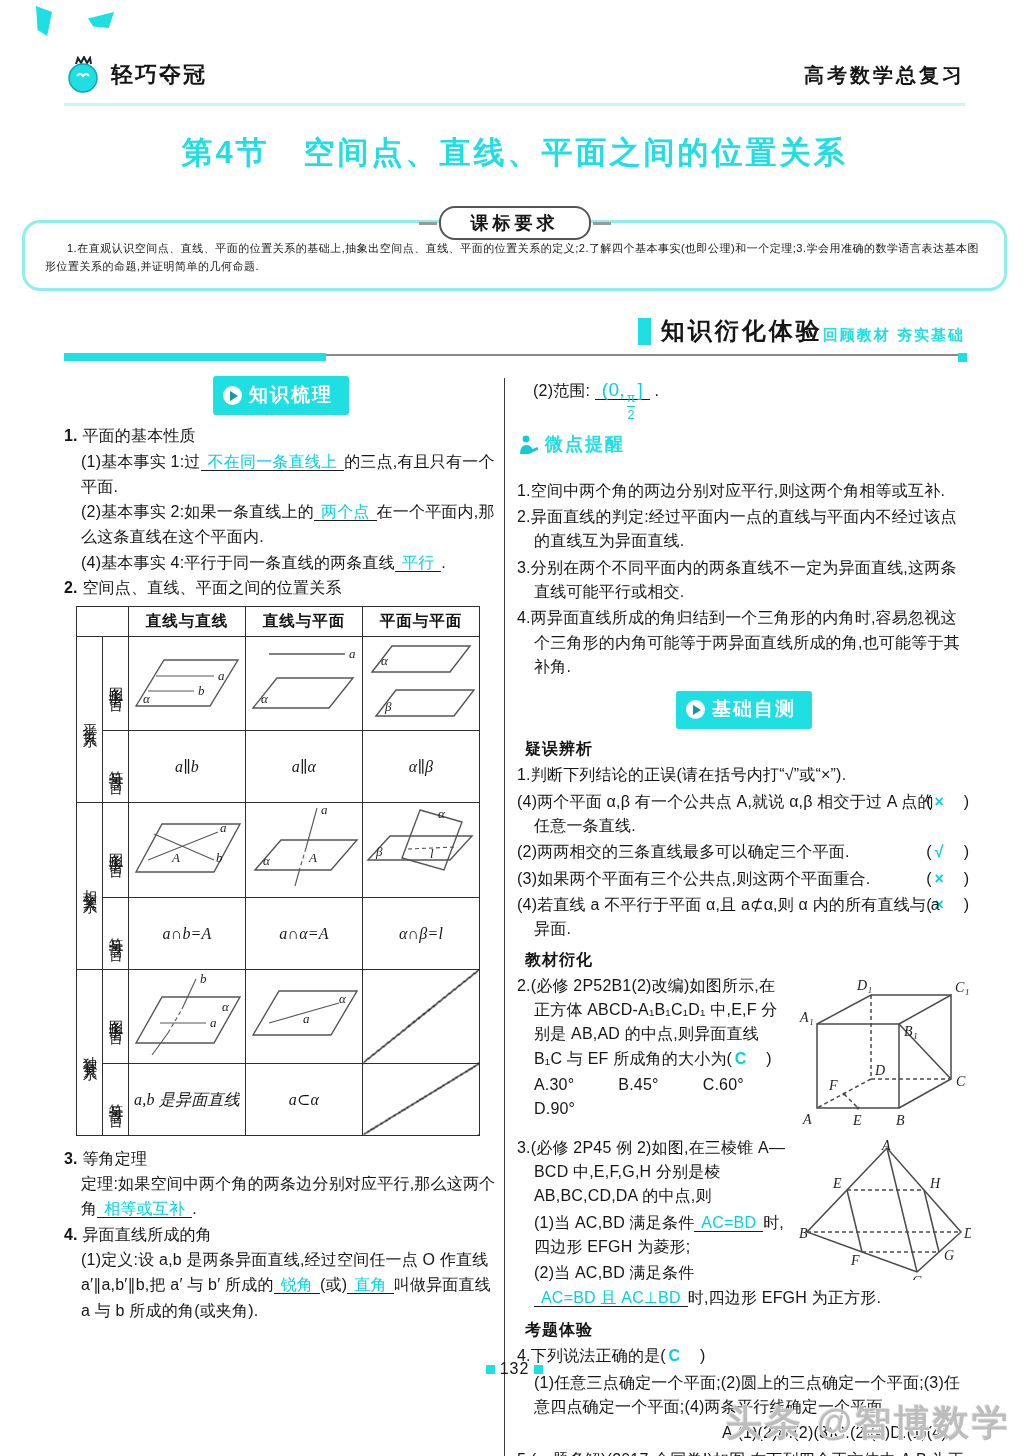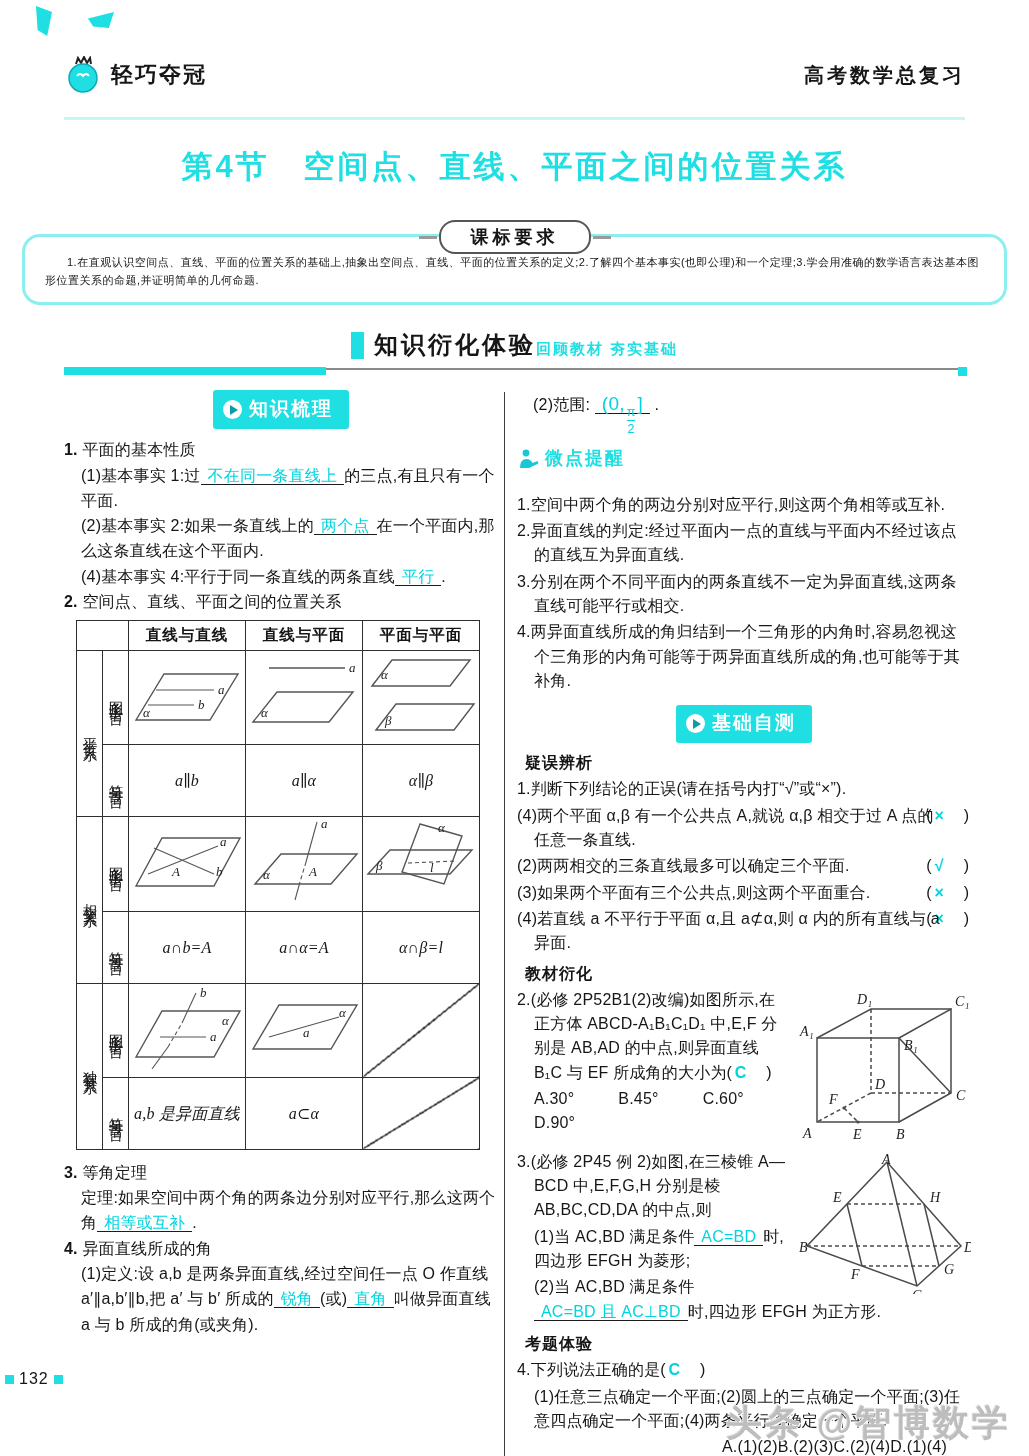--- a/index.html
+++ b/index.html
@@ -8,34 +8,34 @@
   }
   *{box-sizing:border-box;margin:0;padding:0}
   html,body{background:#e8e8e8}
   .page{position:relative;width:1029px;height:1456px;margin:0 auto;background:#ffffff;
         font-family:"Liberation Sans","DejaVu Sans",sans-serif;color:var(--ink);overflow:hidden}
   
   .crop{position:absolute;background:var(--accent)}
   .crop.c1{left:36px;top:6px;width:16px;height:30px;clip-path:polygon(0 0,100% 20%,70% 100%,10% 80%)}
   .crop.c2{left:88px;top:12px;width:26px;height:16px;clip-path:polygon(0 40%,100% 0,80% 100%,20% 90%)}
   
-  .hdr{display:flex;justify-content:space-between;align-items:center;margin:56px 64px 0;padding-bottom:23px;border-bottom:3px solid var(--accent-pale)}
+  .hdr{display:flex;justify-content:space-between;align-items:center;margin:56px 64px 0;padding-bottom:9px;border-bottom:3px solid var(--accent-pale)}
   .brand{display:flex;align-items:center;gap:9px;font-size:22px;font-weight:900;letter-spacing:2px}
   .hdr-right{font-size:20px;font-weight:800;letter-spacing:3px}
   
   .title{margin-top:26px;text-align:center;color:var(--accent);font-size:31px;font-weight:900;letter-spacing:3px}
   
   .cbox{position:relative;margin:46px 22px 0;border:3px solid var(--accent-soft);border-radius:18px;padding:16px 20px 13px;background:#fff}
   .cbadge{position:absolute;top:-17px;left:50%;transform:translateX(-50%);background:#fff;border:2px solid #555;
           border-radius:16px;padding:3px 30px;font-size:18px;font-weight:800;letter-spacing:4px;white-space:nowrap}
   .cbadge::before,.cbadge::after{content:"";position:absolute;top:46%;width:18px;height:3px;background:#9a9a9a}
   .cbadge::before{left:-22px}.cbadge::after{right:-22px}
   .cbox p{font-size:11px;line-height:1.65;text-indent:2em;letter-spacing:.5px}
   
-  .secbar{position:relative;margin:24px 64px 0;display:flex;justify-content:center;align-items:flex-end;border-bottom:2px solid #8a8a8a;padding-bottom:7px}
+  .secbar{position:relative;margin:24px 64px 0;display:flex;justify-content:flex-end;align-items:flex-end;border-bottom:2px solid #8a8a8a;padding-bottom:7px}
   .sectitle{display:flex;align-items:center;gap:10px;font-size:24px;font-weight:900;letter-spacing:3px}
   .secblock{width:13px;height:27px;background:var(--accent)}
   .secbar::after{content:"";position:absolute;left:0;bottom:-7px;width:262px;height:8px;background:var(--accent)}
   .sectag{color:var(--accent);font-size:15px;font-weight:800;letter-spacing:2px;padding-bottom:2px}
   .secbar .sq{position:absolute;right:-2px;bottom:-8px;width:9px;height:9px;background:var(--accent)}
   
   .cols{display:flex;margin:16px 58px 0 64px}
   .colL{width:434px;flex:none}
   .divider{width:1px;background:#3c3c3c;margin:6px 12px 0 6px;flex:none}
   .colR{flex:1;min-width:0}
@@ -76,21 +76,21 @@
   .opts4{display:flex;justify-content:flex-end;padding-left:17px;margin:1px 0;max-width:430px}
   .figR{float:right;margin:4px 0 4px 8px}
   .figR text{font-family:"Liberation Serif","DejaVu Serif",serif;font-style:italic;font-size:14px;fill:#222}
   .figR line,.figR path{stroke:#4a4a4a;fill:none;stroke-width:1.5}
   .figR .dash{stroke-dasharray:4 3}
   .frac{display:inline-flex;flex-direction:column;align-items:center;vertical-align:-6px;line-height:1;font-size:12.5px;margin:0 2px}
   .frac .fl{width:100%;border-top:1.4px solid currentColor;margin:1.5px 0}
   .rangeline{padding-left:16px;margin-top:4px}
   .bigp{font-size:19px}
   
-  .pageno{position:absolute;left:0;right:0;bottom:68px;font-size:16px;letter-spacing:1px}
+  .pageno{position:absolute;left:0;right:0;bottom:78px;text-align:center;font-size:16px;letter-spacing:1px}
   .pageno .sq{display:inline-block;width:9px;height:9px;background:var(--accent);margin:0 5px;vertical-align:middle}
   .wm{position:absolute;right:18px;bottom:8px;font-size:36px;font-weight:900;letter-spacing:3px;color:#bdbdbd;
       text-shadow:1px 1px 0 #fff,-1px -1px 0 #e0e0e0}
   .clearfix::after{content:"";display:block;clear:both}
 </style>
 </head>
 <body>
 
 <div class="page">
   <div class="crop c1"></div>

